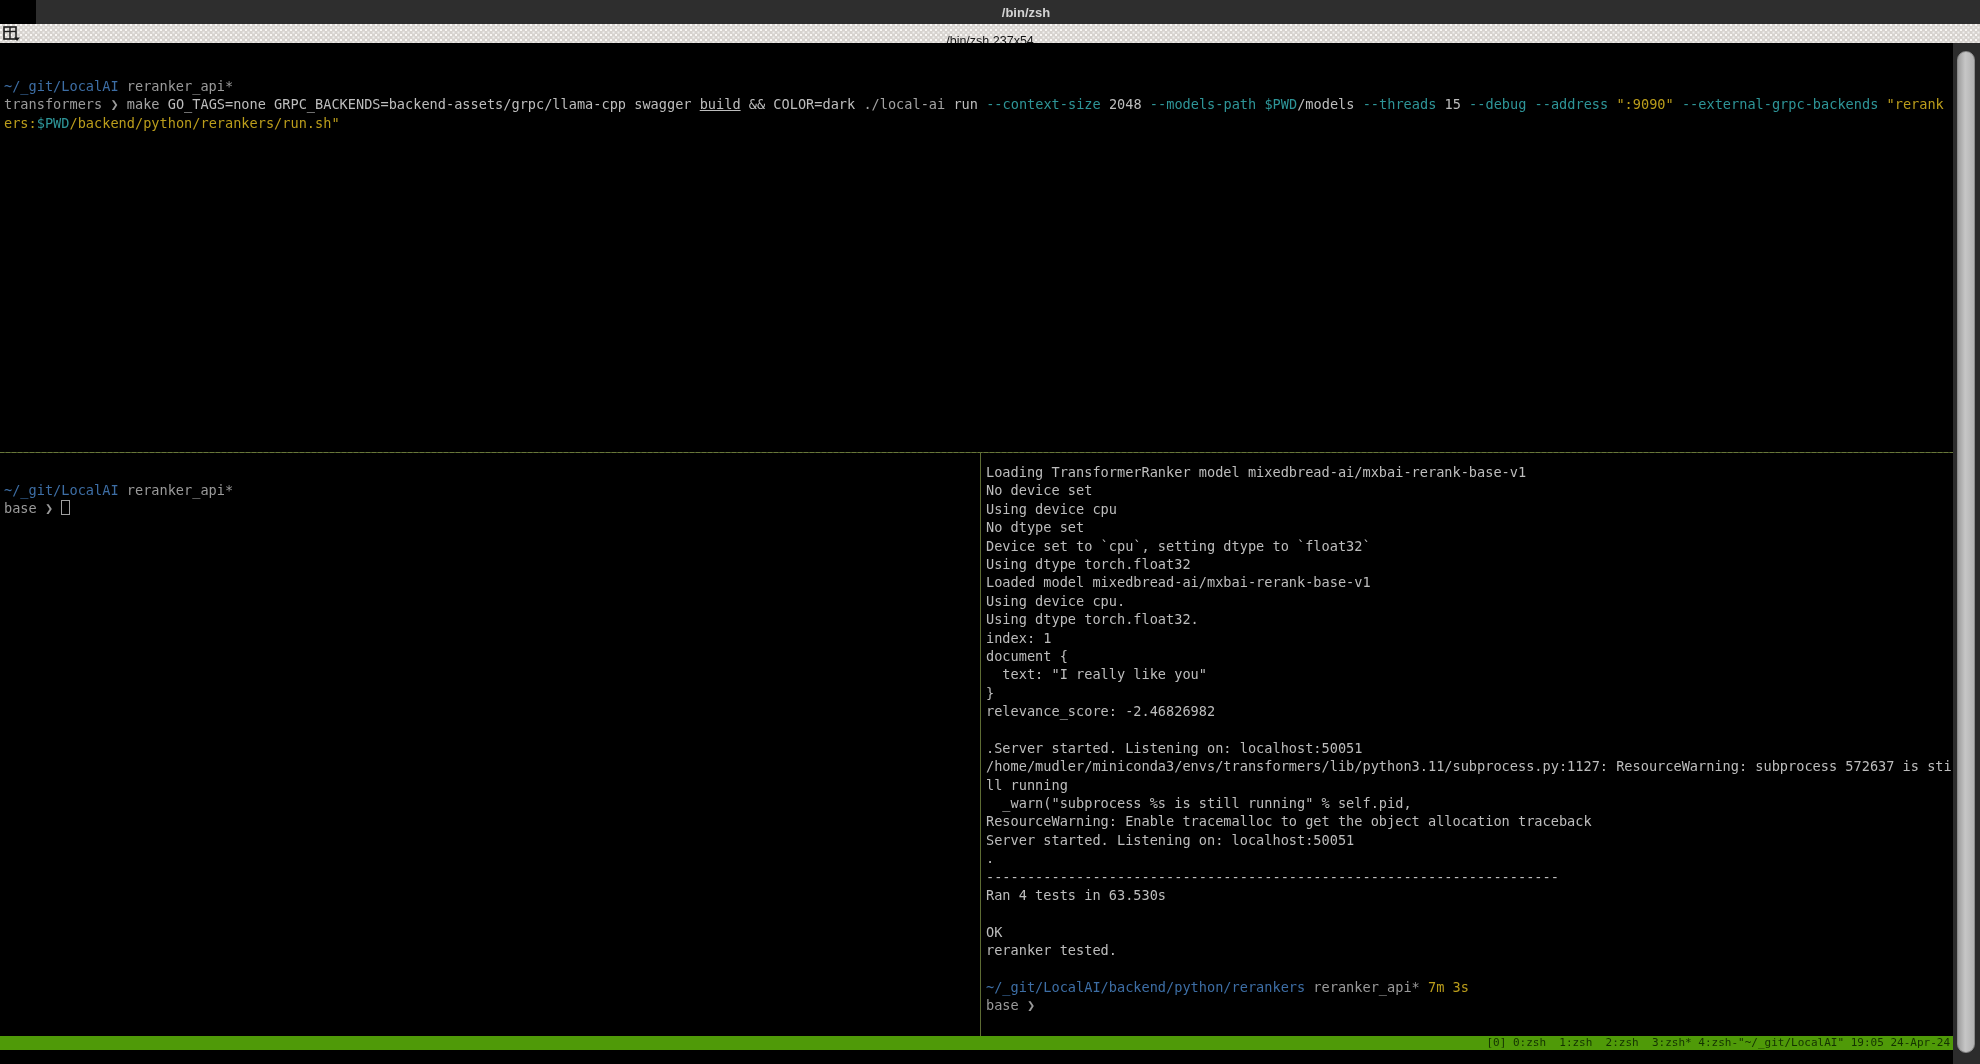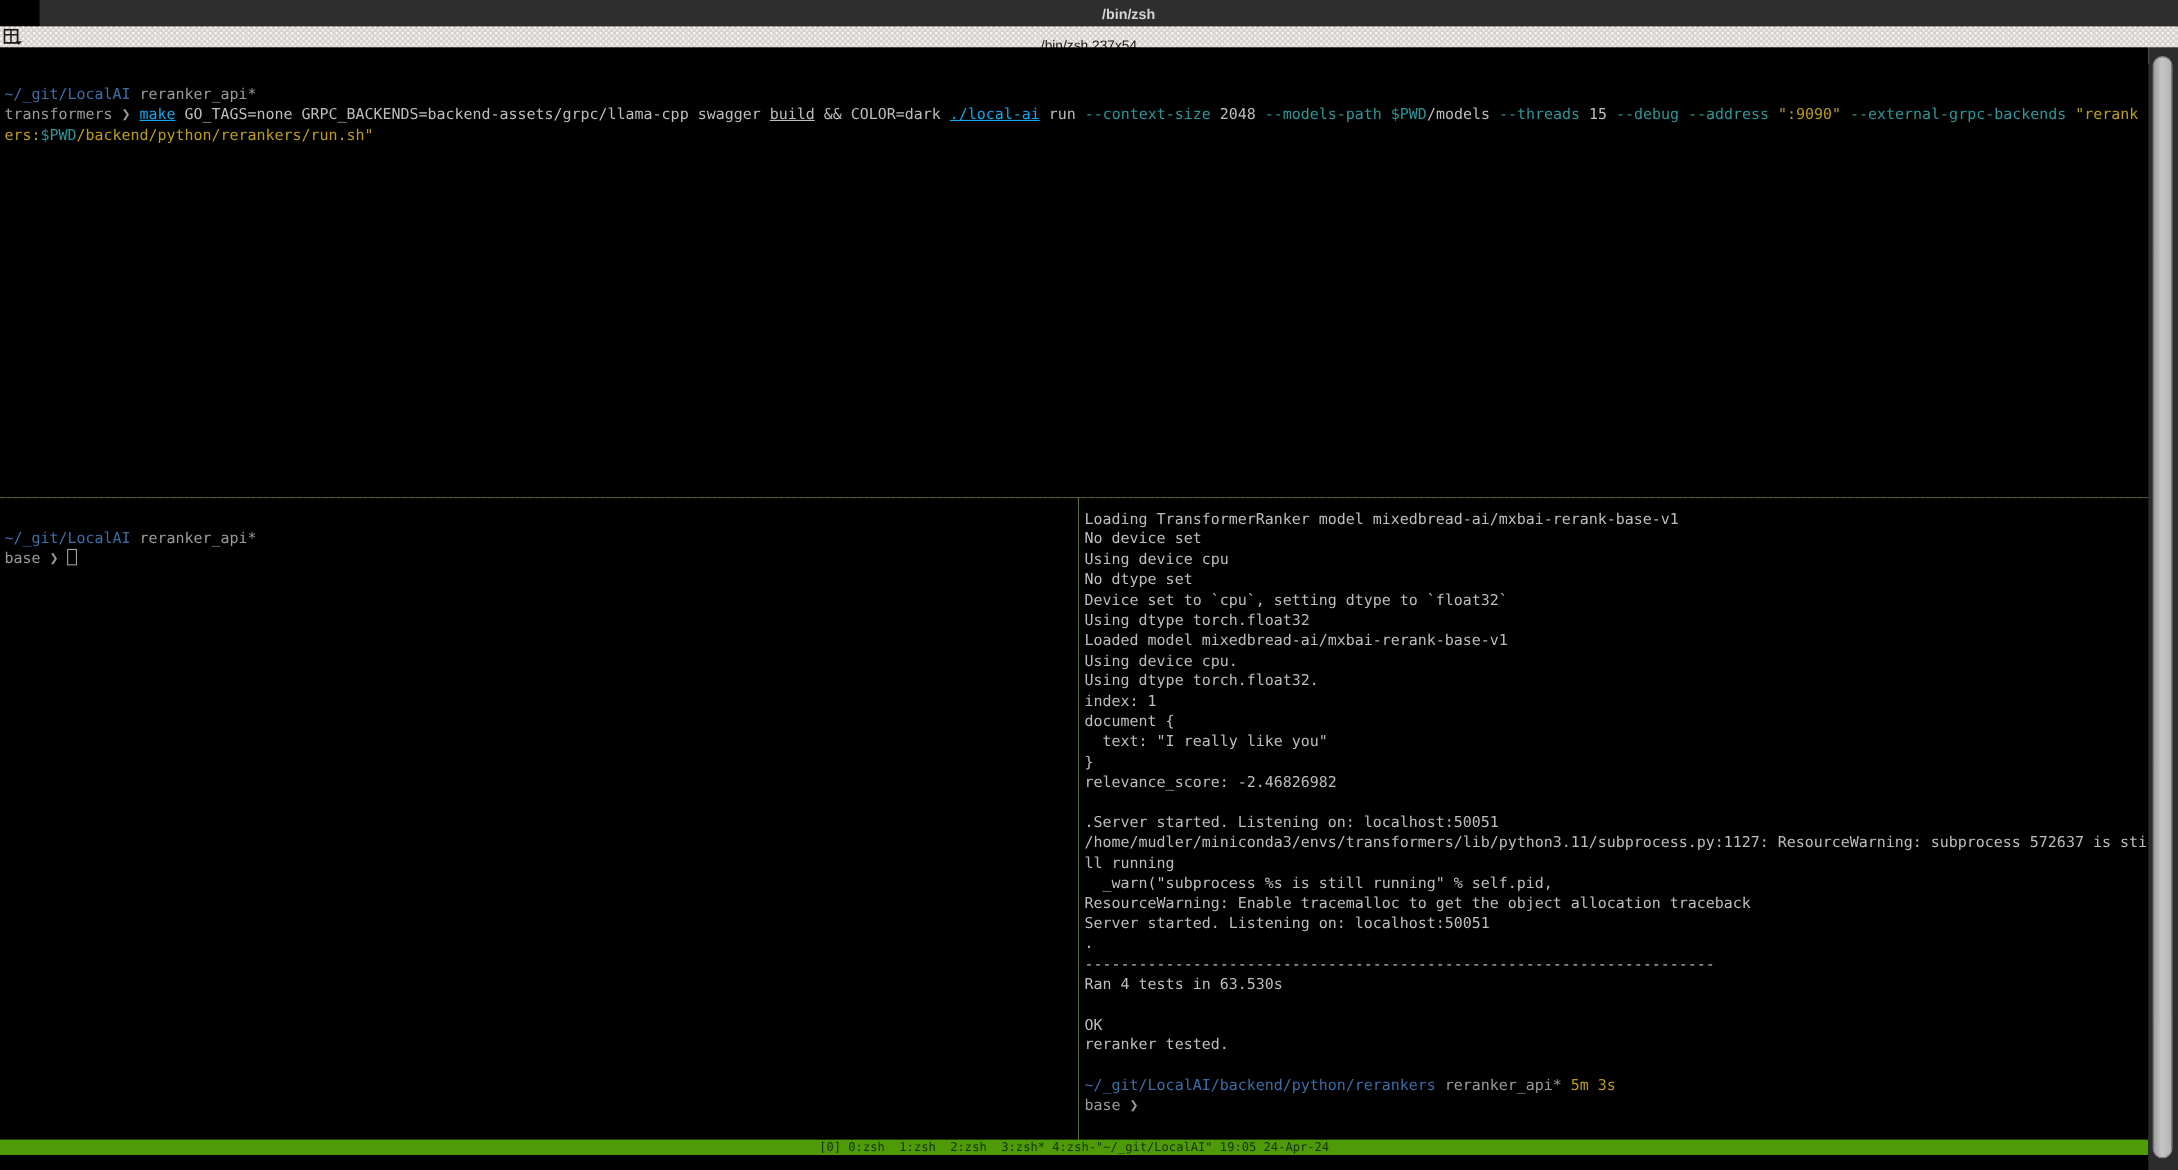--- a/index.html
+++ b/index.html
@@ -40,31 +40,31 @@
   #pane-top  { left:0;    top:43px;  width:1953px; height:409px; padding:34px 0 0 4px; overflow:hidden; }
   #pane-bl   { left:0;    top:453px; width:979px;  height:583px; padding:28px 0 0 4px; overflow:hidden; }
   #pane-br   { left:981px; top:453px; width:972px; height:583px; padding:10px 0 0 5px; overflow:hidden; }
   #divider-h { position:absolute; left:0; top:452px; width:1953px; height:1px;
                background:repeating-linear-gradient(90deg,#68763a 0 4px,#4c5a28 4px 6px); }
   #divider-v { position:absolute; left:980px; top:452px; width:1px; height:584px; background:#5d6b33; }
   
   .c-fg     { color:#bdbdbd; }
   .c-gray   { color:#9a9a9a; }
   .c-blue   { color:#3d6ea5; }
-  .c-green  { color:#0ea5e9;text-decoration:underline; }
+  .c-green  { color:#a3a3a3; }
   .c-cyan   { color:#2e9598; }
   .c-yellow { color:#bb9d1b; }
   .c-u      { text-decoration:underline; }
   .c-cursor { display:inline-block; width:9px; height:15px; border:1px solid #a0a0a0;
               vertical-align:-2px; }
   
   #status-bar {
     position:absolute; left:0; top:1036px; width:1953px; height:14px;
     background:#4f9a08; color:#143202;
-    display:flex; align-items:center; justify-content:center;
+    display:flex; align-items:center; justify-content:flex-end;
     font-size:11px; line-height:14px; white-space:pre; padding:0 3px;
   }
   
   #scrollbar-track {
     position:absolute; left:1953px; top:43px; width:27px; height:1021px;
     background:#2c2c2c;
   }
   #scrollbar-thumb {
     position:absolute; left:4px; top:8px; width:18px; height:1002px;
     border-radius:9px;
@@ -130,21 +130,21 @@
       <div class="tline"><span class="c-fg">  _warn("subprocess %s is still running" % self.pid,</span></div>
       <div class="tline"><span class="c-fg">ResourceWarning: Enable tracemalloc to get the object allocation traceback</span></div>
       <div class="tline"><span class="c-fg">Server started. Listening on: localhost:50051</span></div>
       <div class="tline"><span class="c-fg">.</span></div>
       <div class="tline"><span class="c-fg">----------------------------------------------------------------------</span></div>
       <div class="tline"><span class="c-fg">Ran 4 tests in 63.530s</span></div>
       <div class="tline"><span class="c-fg"></span></div>
       <div class="tline"><span class="c-fg">OK</span></div>
       <div class="tline"><span class="c-fg">reranker tested.</span></div>
       <div class="tline"><span class="c-fg"></span></div>
-      <div class="tline"><span class="c-blue">~/_git/LocalAI/backend/python/rerankers</span><span class="c-gray"> reranker_api*</span><span class="c-fg"> </span><span class="c-yellow">5m 3s</span></div>
+      <div class="tline"><span class="c-blue">~/_git/LocalAI/backend/python/rerankers</span><span class="c-gray"> reranker_api*</span><span class="c-fg"> </span><span class="c-yellow">7m 3s</span></div>
       <div class="tline"><span class="c-gray">base </span><span class="c-gray">❯</span></div>
     </div>
 
   <div id="status-bar">
     <span>[0] 0:zsh  1:zsh  2:zsh  3:zsh* 4:zsh-</span>
     <span>"~/_git/LocalAI" 19:05 24-Apr-24</span>
   </div>
 
   <div id="scrollbar-track">
     <div id="scrollbar-thumb"></div>

